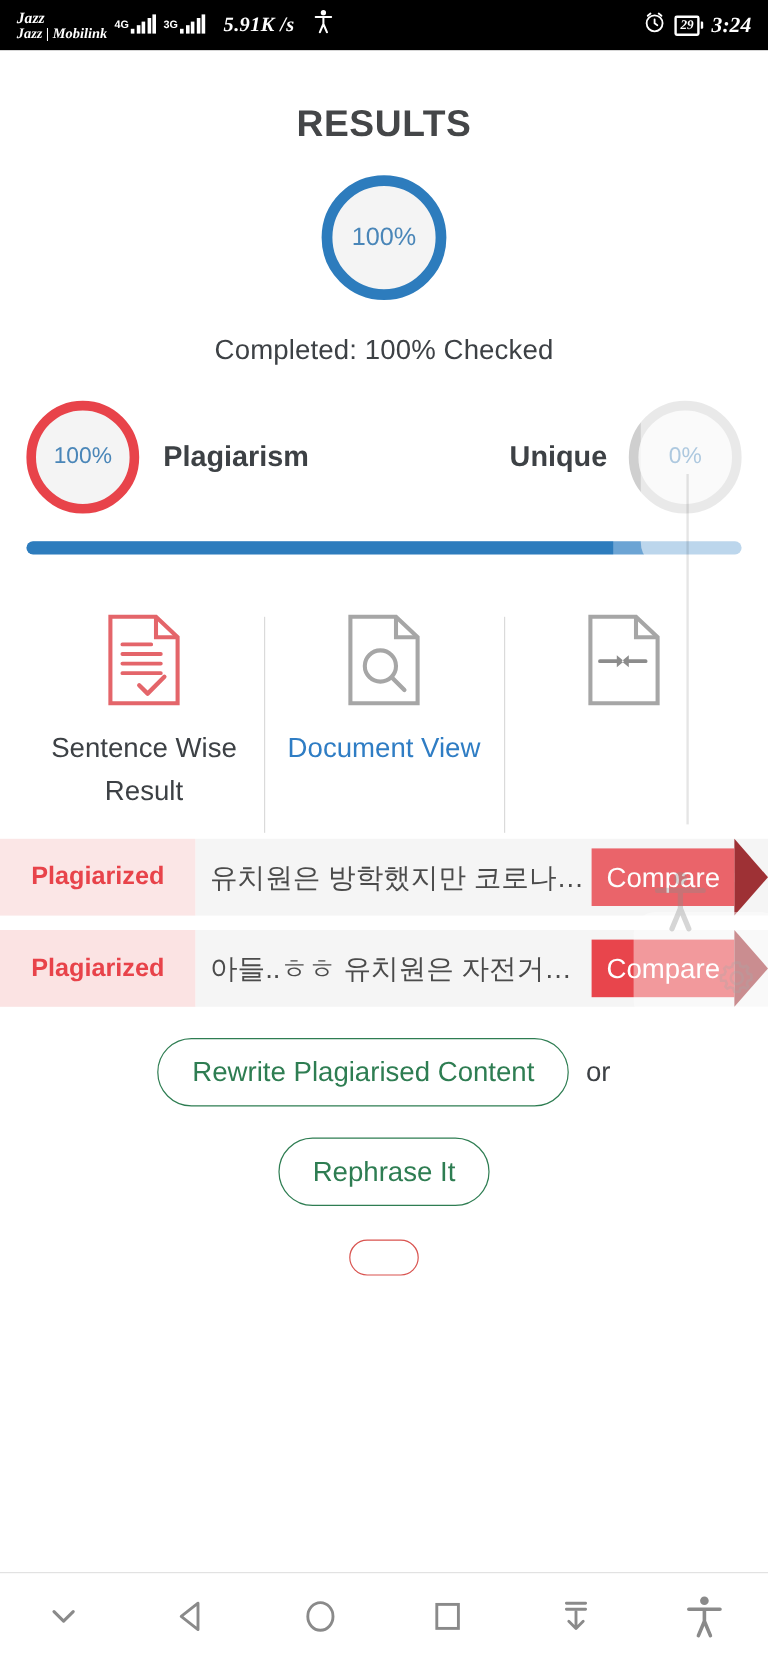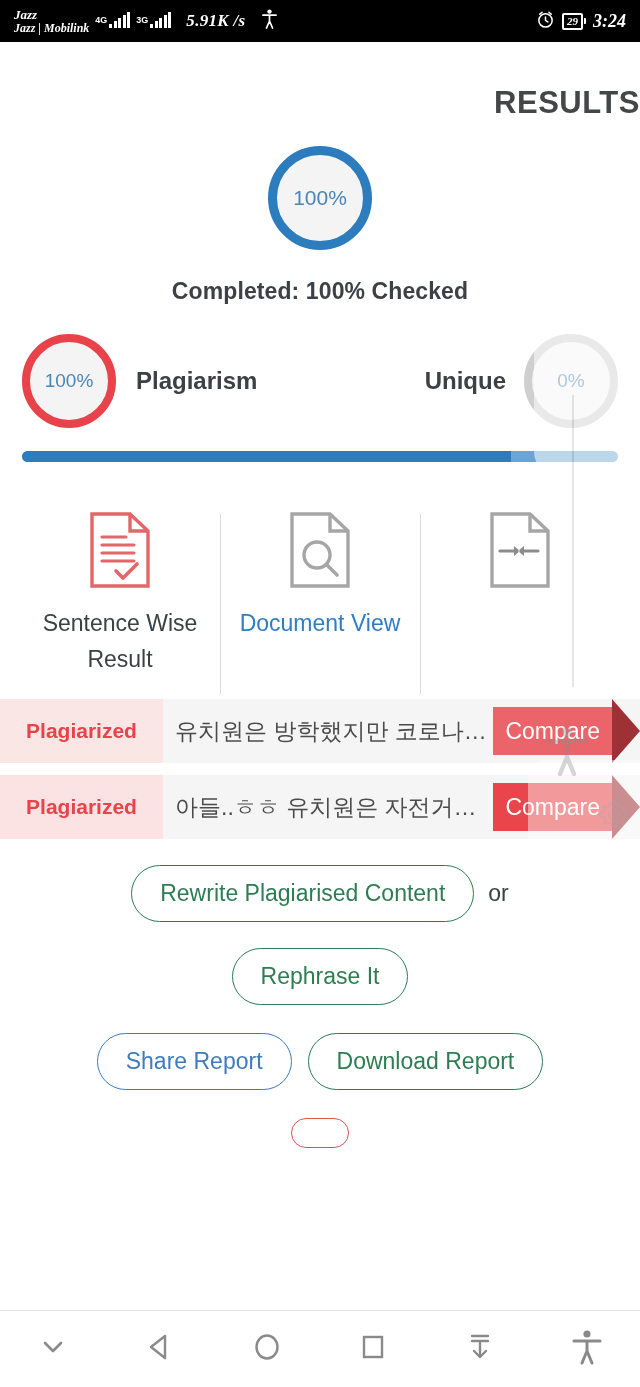--- a/index.html
+++ b/index.html
@@ -44,34 +44,34 @@
     font-size: 11px; font-weight: bold; font-family: "Liberation Serif", serif;
     font-style: italic; line-height: 13px; }
   .batt-tip { width: 2px; height: 6px; background: #fff; margin-left: 1px; border-radius: 0 1px 1px 0; }
   .sb-time { font-family: "Liberation Serif", serif; font-style: italic; font-weight: bold;
     font-size: 18px; }
 
   
   .content { position: absolute; top: 42px; left: 0; width: 640px; height: 1268px; background: #fff; }
 
   .page-title {
-    text-align: right; font-size: 31px; font-weight: bold;
+    text-align: center; font-size: 31px; font-weight: bold;
     color: #444648; letter-spacing: .5px; margin-top: 43px;
   }
 
   .main-ring-wrap { display: flex; justify-content: center; margin-top: 25px; }
   .ring {
     border-radius: 50%; display: flex; align-items: center; justify-content: center;
     background: #f4f4f4;
   }
   .ring.main { width: 104px; height: 104px; border: 9px solid #2d7cbd; }
   .ring.main span { font-size: 21px; color: #4a86b8; }
 
   .completed {
-    text-align: center; font-size: 23px; font-weight: bold; color: #3d4145;
+    text-align: center; font-size: 23px; font-weight: normal; color: #3d4145;
     margin-top: 28px; letter-spacing: .1px;
   }
 
   .pct-row {
     display: flex; align-items: center; margin-top: 26px; padding: 0 22px;
     position: relative; height: 100px;
   }
   .ring.plag { width: 94px; height: 94px; border: 8px solid #e8434a; flex: none; }
   .ring.plag span { font-size: 19px; color: #4a86b8; }
   .ring.uniq { width: 94px; height: 94px; border: 8px solid #cfcfcf; flex: none; }
@@ -318,24 +318,20 @@
 
     <div class="act1">
       <button class="btn">Rewrite Plagiarised Content</button>
       <span class="or-text">or</span>
     </div>
 
     <div class="act2">
       <button class="btn">Rephrase It</button>
     </div>
 
-    <div class="act3">
-      <button class="btn blue">Share Report</button>
-      <button class="btn green">Download Report</button>
-    </div>
 
     <div class="act4">
       <button class="btn red"></button>
     </div>
 
   </div>
 
   <div class="float-panel"></div>
   <div class="float-line"></div>
   <div class="float-panel2"></div>

